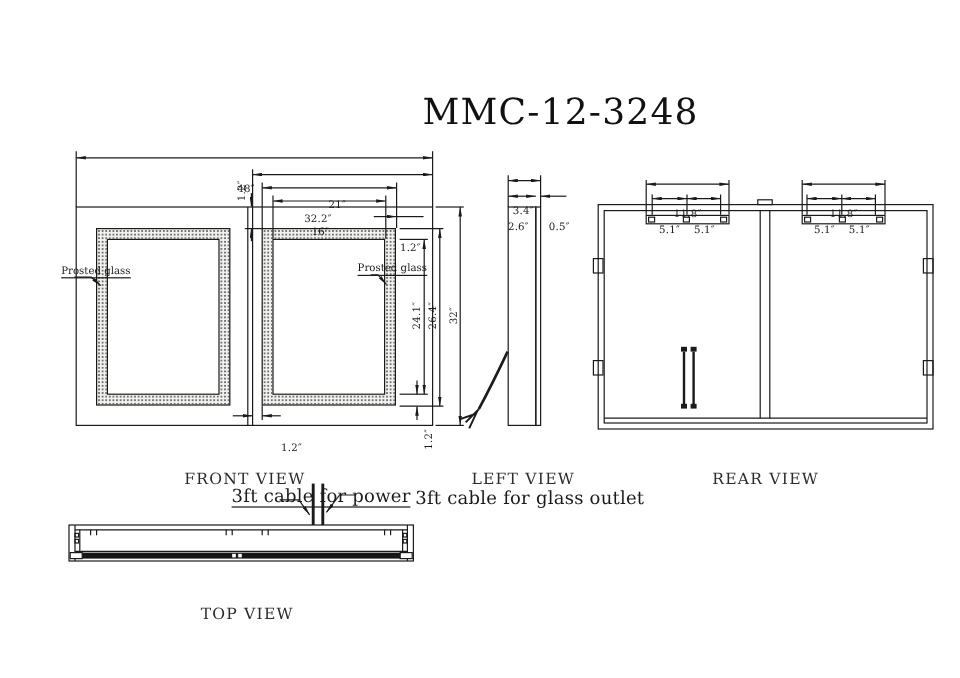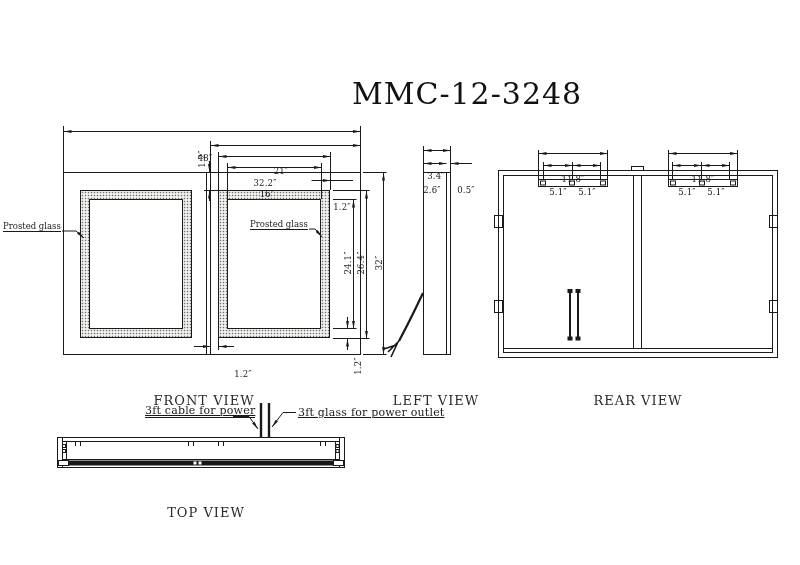--- a/index.html
+++ b/index.html
@@ -10,24 +10,24 @@
            background-color:#f0f0ee;
            background-image:radial-gradient(circle,#6f6f6f .6px,rgba(0,0,0,0) 1.1px);
            background-size:3px 3px;}
   .frosted-inner{position:absolute;left:8px;top:8px;right:8px;bottom:8px;
            background:#fff;border:1px solid #1a1a1a;}
   .hl,.vl{position:absolute;z-index:3;width:0;height:0;}
   .hl>span,.vl>span{position:absolute;left:0;top:0;display:block;white-space:nowrap;
            font-size:8.5px;letter-spacing:.2px;}
   .hl>span{transform:translate(-50%,-50%);margin-top:32px;}
   .vl>span{transform:translate(-50%,-50%) rotate(-90deg);}
-  .ll{position:absolute;z-index:3;white-space:nowrap;font-size:8.5px;}
+  .ll{position:absolute;z-index:3;white-space:nowrap;font-size:8.5px;margin-left:48px;}
   .ul{border-bottom:1px solid #1a1a1a;}
   .view-label>span{font-size:13px;letter-spacing:1px;color:#2b2b2b;}
-  .cable-label{font-size:11px;letter-spacing:.2px;text-decoration:underline;}
+  .cable-label{font-size:15px;letter-spacing:.2px;}
   #title{position:absolute;z-index:3;left:352px;top:76px;font-size:30px;
          letter-spacing:1px;color:#111;}
 </style>
 </head>
 <body>
 
 <div id="canvas">
 
   <div id="title">MMC-12-3248</div>
 
@@ -257,18 +257,18 @@
       <span>5.1″</span>
     </div>
   <div class="hl" style="left:716px;top:160px">
       <span>5.1″</span>
     </div>
   <div class="hl view-label" style="left:638px;top:368px">
       <span>REAR VIEW</span>
     </div>
 
   <div class="ll ul cable-label" style="left:145px;top:404px">3ft cable for power</div>
-  <div class="ll cable-label" style="left:298px;top:406px">3ft glass for power outlet</div>
+  <div class="ll cable-label" style="left:298px;top:406px">3ft cable for glass outlet</div>
   <div class="hl view-label" style="left:206px;top:480px">
       <span>TOP VIEW</span>
     </div>
 
 </div>
 
 </body></html>

